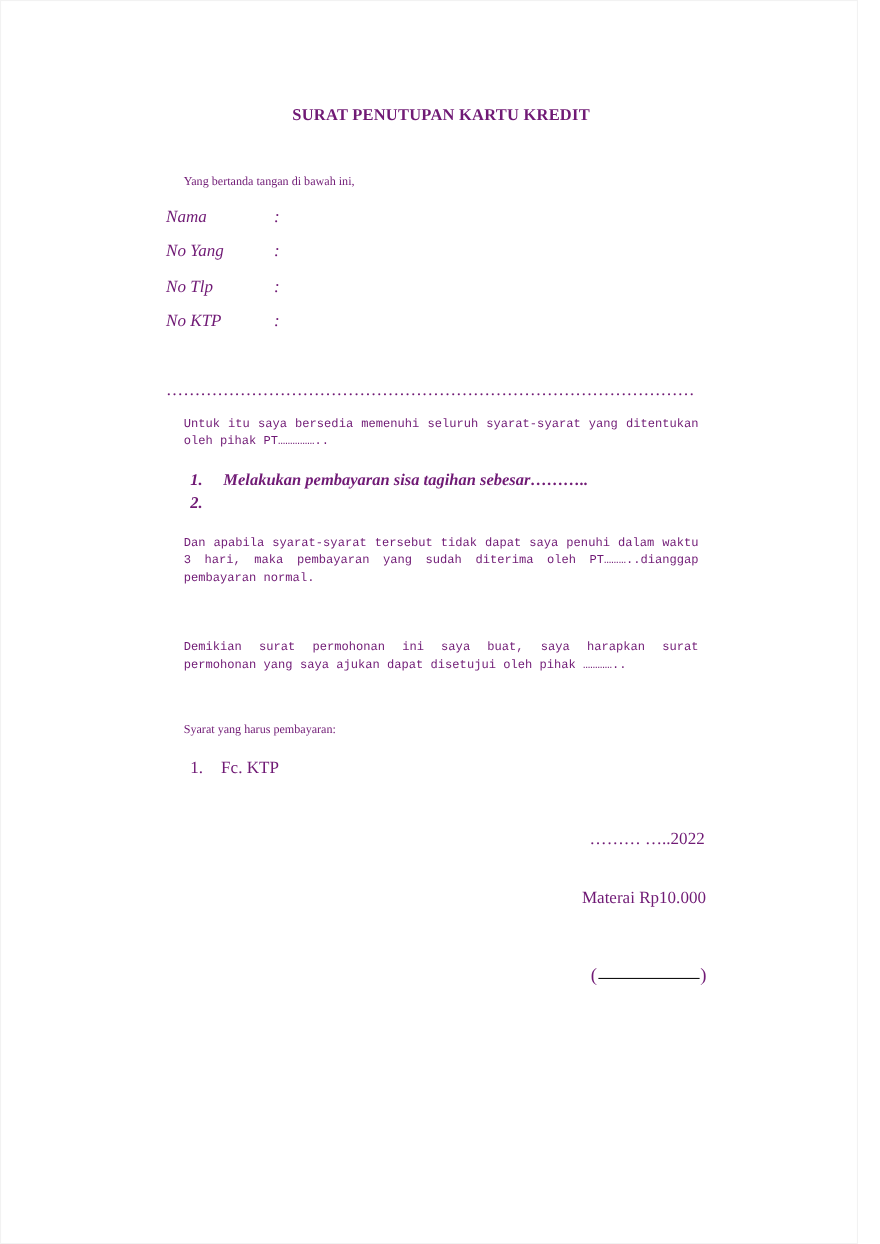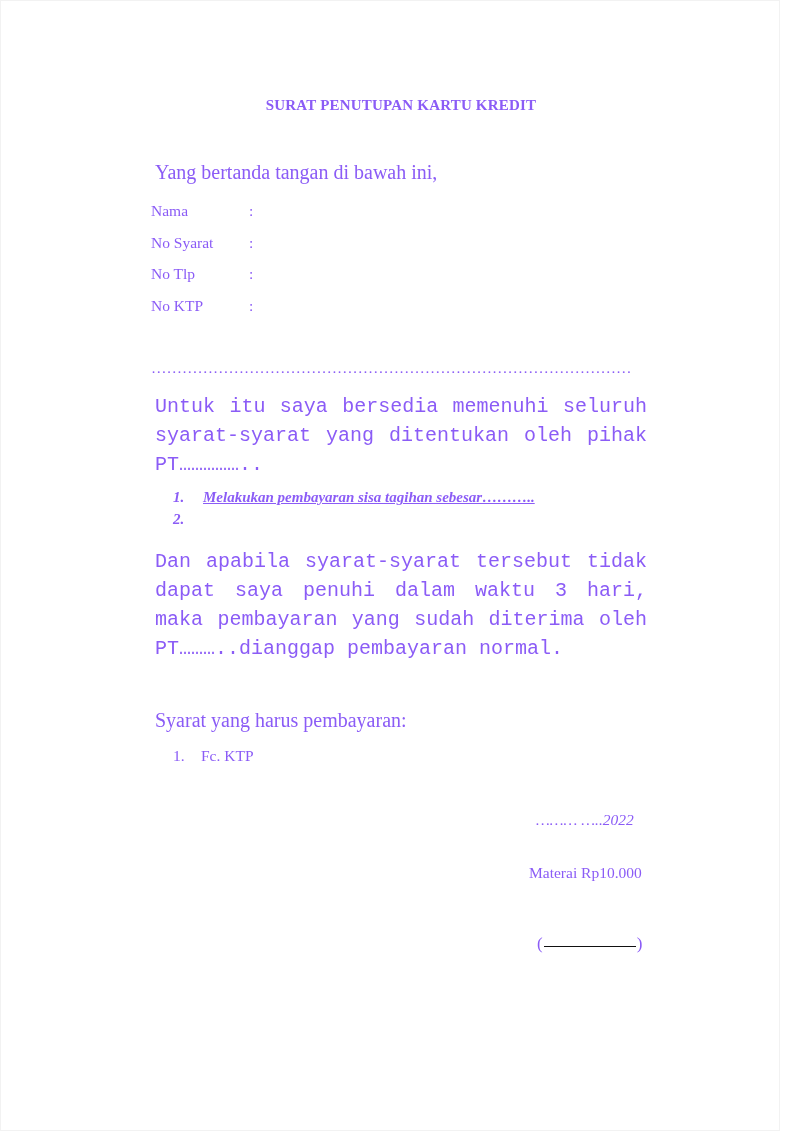--- a/index.html
+++ b/index.html
@@ -11,64 +11,65 @@
 
   .page {
     position: relative;
     width: 780px;
     height: 1131px;
     background: #ffffff;
     box-sizing: border-box;
     border: 1px solid #f2f2f2;
     overflow: hidden;
     font-family: "Liberation Serif", "DejaVu Serif", serif;
-    color: #8b5cf6;
+    color: #701a75;
   }
 
   .content {
     position: absolute;
     left: 150px;
     top: 0;
     width: 500px;
   }
 
   .doc-title {
     text-align: center;
     font-weight: bold;
     font-size: 15px;
     letter-spacing: 0.2px;
     margin: 0;
     padding-top: 95px;
     line-height: 1.2;
   }
 
   .para {
-    font-size: 20px;
+    font-size: 11px;
     line-height: 1.45;
-    margin: 4px;
+    margin: 16px;
   }
 
   .para-justify {
     text-align: justify;
     text-align-last: justify;
   }
 
   .para-justify-normal {
     text-align: justify;
     text-align-last: left;
     font-family: Liberation Mono, monospace;
   }
 
   .intro {
     margin-top: 44px;
   }
 
   
   .fields {
     margin-top: 16px;
+    font-style: italic;
   }
 
   .field-row {
     display: flex;
     align-items: baseline;
     font-size: 15.5px;
     line-height: 1.0;
     margin-bottom: 16px;
   }
 
@@ -125,21 +126,20 @@
     flex: 0 0 30px;
     width: 30px;
     padding-left: 22px;
     box-sizing: content-box;
   }
 
   .terms-text {
     flex: 1 1 auto;
     text-align: justify;
     text-align-last: left;
-    text-decoration: underline;
   }
 
   .terms-text.stretch {
     text-align-last: justify;
   }
 
   .block-dan {
     margin-top: 17px;
   }
 
@@ -172,21 +172,20 @@
   
   .sign-area {
     margin-top: 42px;
     text-align: left;
     font-size: 15.5px;
   }
 
   .sign-line {
     padding-left: 385px;
     line-height: 1.4;
-    font-style: italic;
   }
 
   .sign-materai {
     padding-left: 378px;
     margin-top: 32px;
     line-height: 1.4;
   }
 
   .sign-name-wrap {
     padding-left: 386px;
@@ -219,21 +218,21 @@
 
     <div class="fields">
 
       <div class="field-row">
         <span class="field-label">Nama</span>
         <span class="field-colon">:</span>
         <span class="field-value"></span>
       </div>
 
       <div class="field-row">
-        <span class="field-label">No Syarat</span>
+        <span class="field-label">No Yang</span>
         <span class="field-colon">:</span>
         <span class="field-value"></span>
       </div>
 
       <div class="field-row">
         <span class="field-label">No Tlp</span>
         <span class="field-colon">:</span>
         <span class="field-value"></span>
       </div>
 
@@ -256,20 +255,21 @@
         <span class="terms-num">1.</span>
         <span class="terms-text">Melakukan pembayaran sisa tagihan sebesar………..</span>
       </li>
       <li>
         <span class="terms-num">2.</span>
       </li>
     </ol>
 
     <p class="para para-justify-normal block-dan">Dan apabila syarat-syarat tersebut tidak dapat saya penuhi dalam waktu 3 hari, maka pembayaran yang sudah diterima oleh PT………..dianggap pembayaran normal.</p>
 
+    <p class="para para-justify-normal block-demikian">Demikian surat permohonan ini saya buat, saya harapkan surat permohonan yang saya ajukan dapat disetujui oleh pihak …………..</p>
 
     <p class="para block-syarat">Syarat yang harus pembayaran:</p>
 
     <ol class="req-list">
       <li>
         <span class="req-num">1.</span>
         <span>Fc. KTP</span>
       </li>
     </ol>
 

